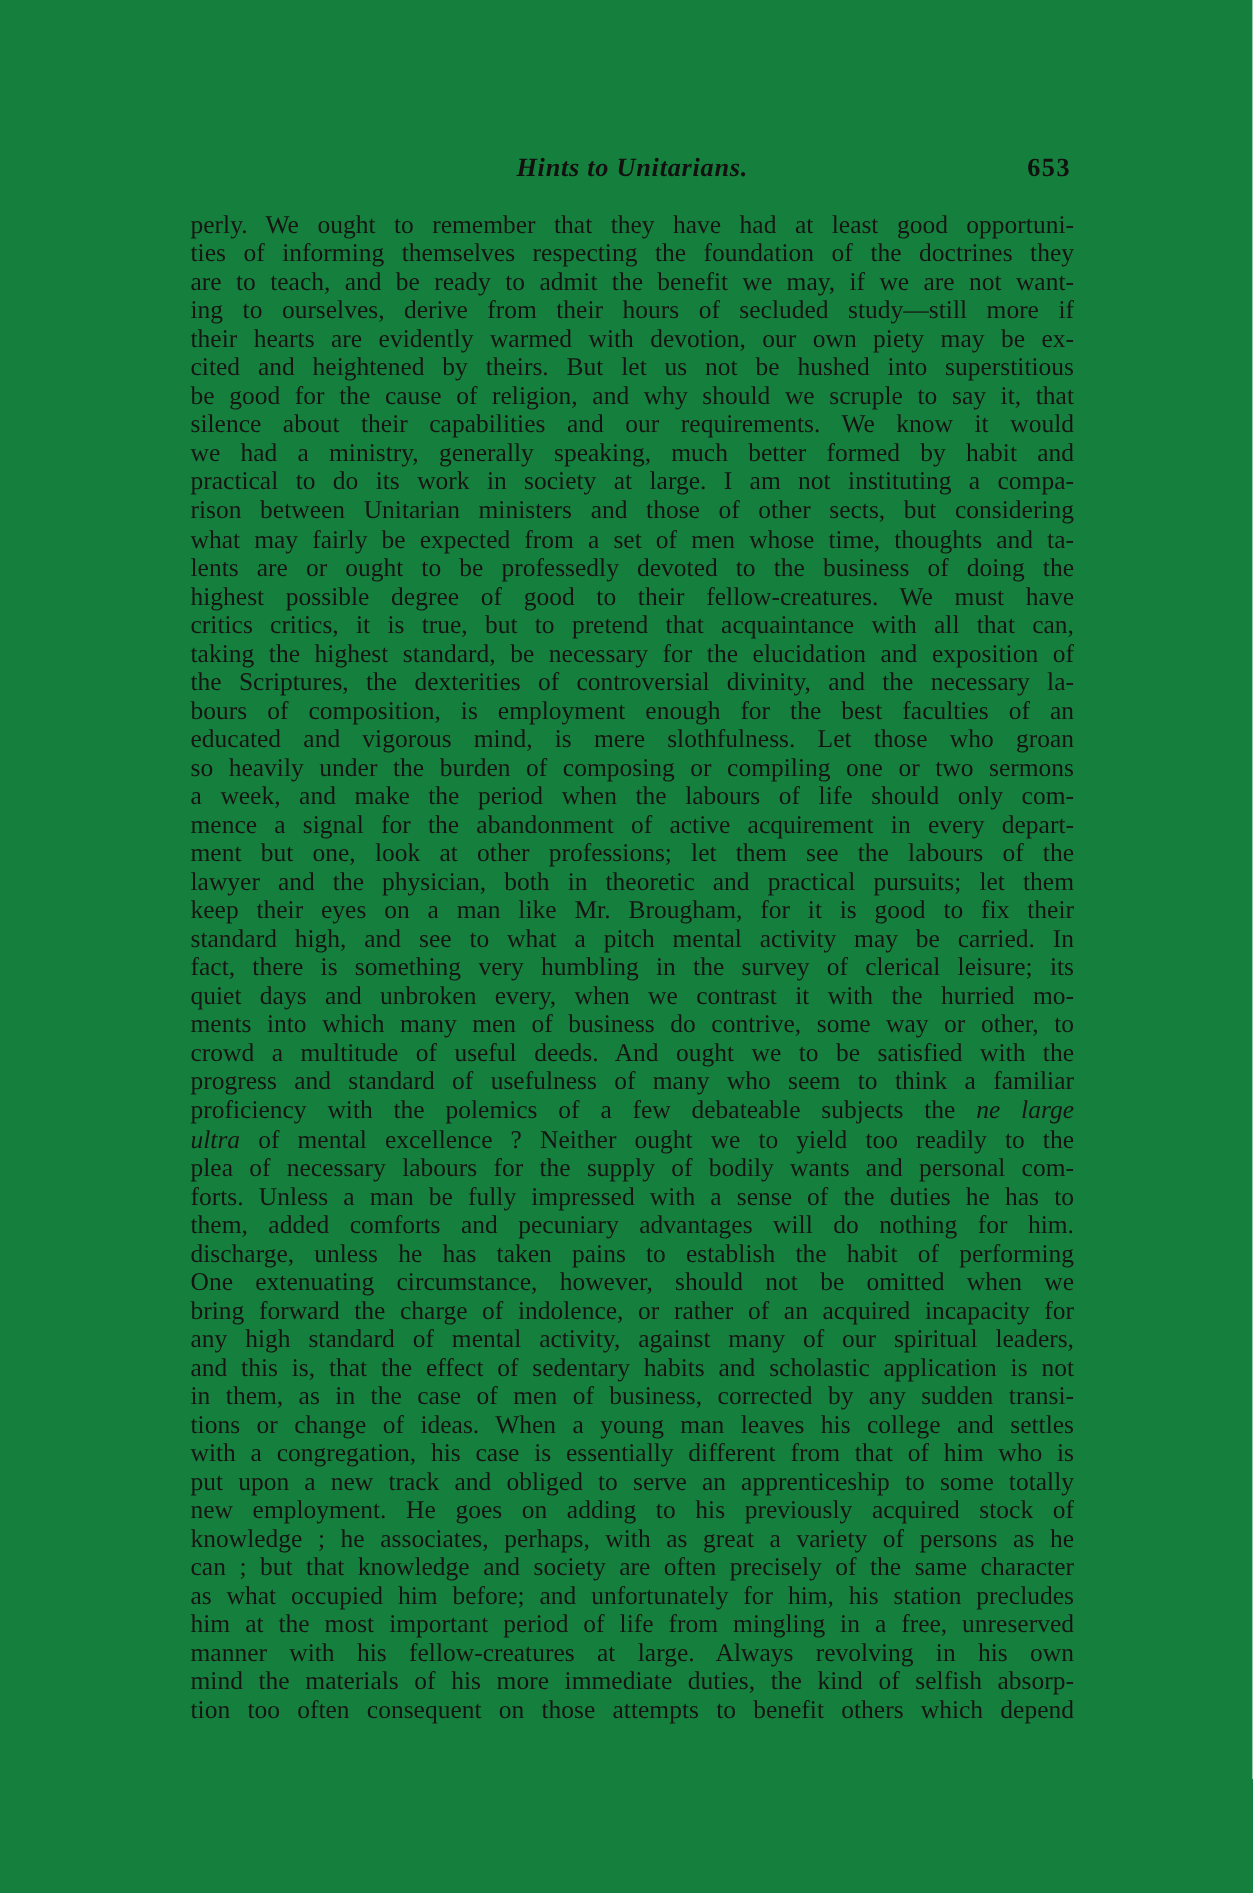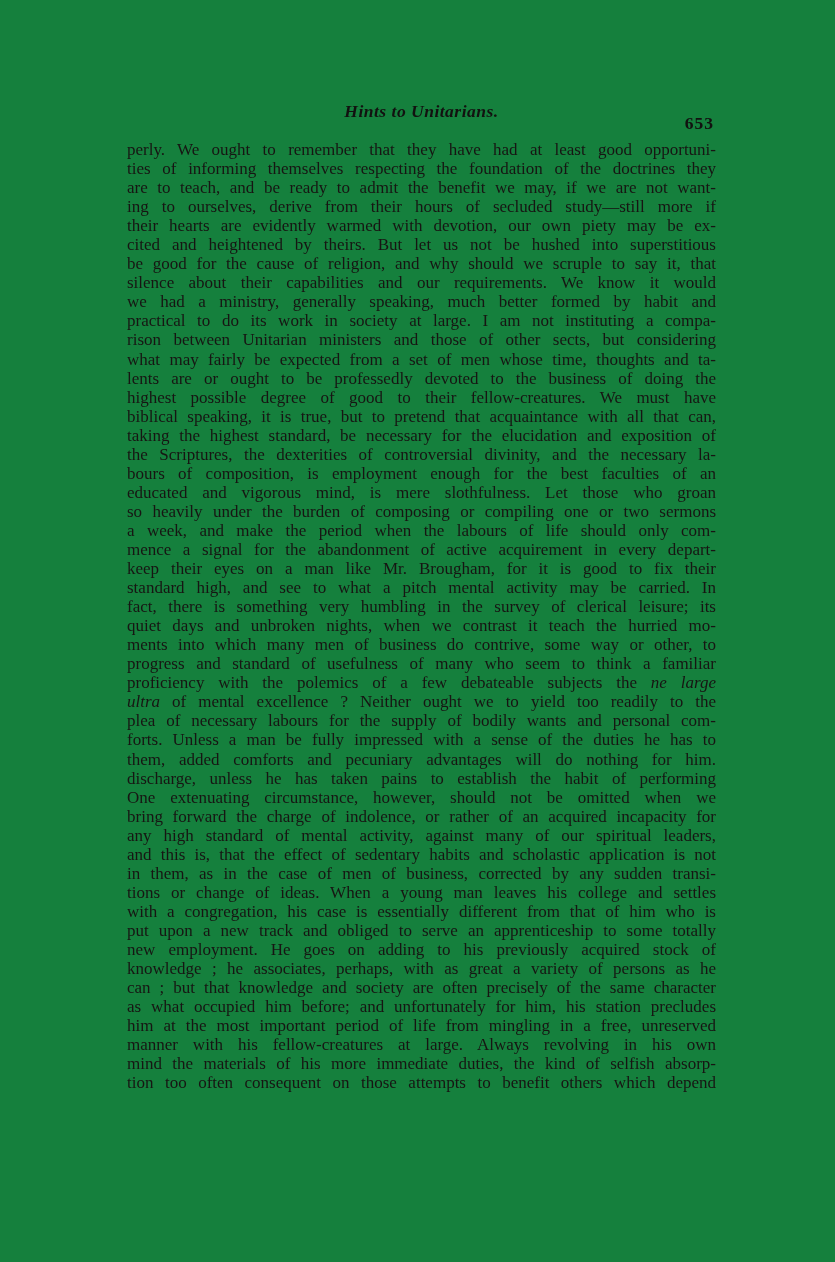--- a/index.html
+++ b/index.html
@@ -35,21 +35,20 @@
     color: #121110;
   }
   .page-number {
     position: absolute;
     right: 2px;
     top: 0;
     font-size: 17.5px;
     font-weight: bold;
     letter-spacing: 1px;
     color: #121110;
-    margin-top: 12px;
   }
   .body-text {
     position: absolute;
     left: 127px;
     top: 140px;
     width: 589px;
     font-size: 17px;
     line-height: 19.05px;
     color: #171513;
   }
@@ -82,33 +81,36 @@
       <div class="line">their hearts are evidently warmed with devotion, our own piety may be ex-</div>
       <div class="line">cited and heightened by theirs.  But let us not be hushed into superstitious</div>
       <div class="line">be good for the cause of religion, and why should we scruple to say it, that</div>
       <div class="line">silence about their capabilities and our requirements.  We know it would</div>
       <div class="line">we had a ministry, generally speaking, much better formed by habit and</div>
       <div class="line">practical to do its work in society at large.  I am not instituting a compa-</div>
       <div class="line">rison between Unitarian ministers and those of other sects, but considering</div>
       <div class="line">what may fairly be expected from a set of men whose time, thoughts and ta-</div>
       <div class="line">lents are or ought to be professedly devoted to the business of doing the</div>
       <div class="line">highest possible degree of good to their fellow-creatures.  We must have</div>
-      <div class="line">biblical speaking, it is true, but to pretend that acquaintance with all that can,</div>
+      <div class="line">critics critics, it is true, but to pretend that acquaintance with all that can,</div>
       <div class="line">taking the highest standard, be necessary for the elucidation and exposition of</div>
       <div class="line">the Scriptures, the dexterities of controversial divinity, and the necessary la-</div>
       <div class="line">bours of composition, is employment enough for the best faculties of an</div>
       <div class="line">educated and vigorous mind, is mere slothfulness.  Let those who groan</div>
       <div class="line">so heavily under the burden of composing or compiling one or two sermons</div>
       <div class="line">a week, and make the period when the labours of life should only com-</div>
       <div class="line">mence a signal for the abandonment of active acquirement in every depart-</div>
+      <div class="line">ment but one, look at other professions; let them see the labours of the</div>
+      <div class="line">lawyer and the physician, both in theoretic and practical pursuits; let them</div>
       <div class="line">keep their eyes on a man like Mr. Brougham, for it is good to fix their</div>
       <div class="line">standard high, and see to what a pitch mental activity may be carried.  In</div>
       <div class="line">fact, there is something very humbling in the survey of clerical leisure; its</div>
-      <div class="line">quiet days and unbroken nights, when we contrast it teach the hurried mo-</div>
+      <div class="line">quiet days and unbroken every, when we contrast it with the hurried mo-</div>
       <div class="line">ments into which many men of business do contrive, some way or other, to</div>
+      <div class="line">crowd a multitude of useful deeds.  And ought we to be satisfied with the</div>
       <div class="line">progress and standard of usefulness of many who seem to think a familiar</div>
       <div class="line"><span>proficiency with the polemics of a few debateable subjects the </span><span class="it">ne large</span></div>
       <div class="line"><span class="it">ultra</span><span> of mental excellence ?  Neither ought we to yield too readily to the</span></div>
       <div class="line">plea of necessary labours for the supply of bodily wants and personal com-</div>
       <div class="line">forts.  Unless a man be fully impressed with a sense of the duties he has to</div>
       <div class="line">them, added comforts and pecuniary advantages will do nothing for him.</div>
       <div class="line">discharge, unless he has taken pains to establish the habit of performing</div>
       <div class="line">One extenuating circumstance, however, should not be omitted when we</div>
       <div class="line">bring forward the charge of indolence, or rather of an acquired incapacity for</div>
       <div class="line">any high standard of mental activity, against many of our spiritual leaders,</div>

